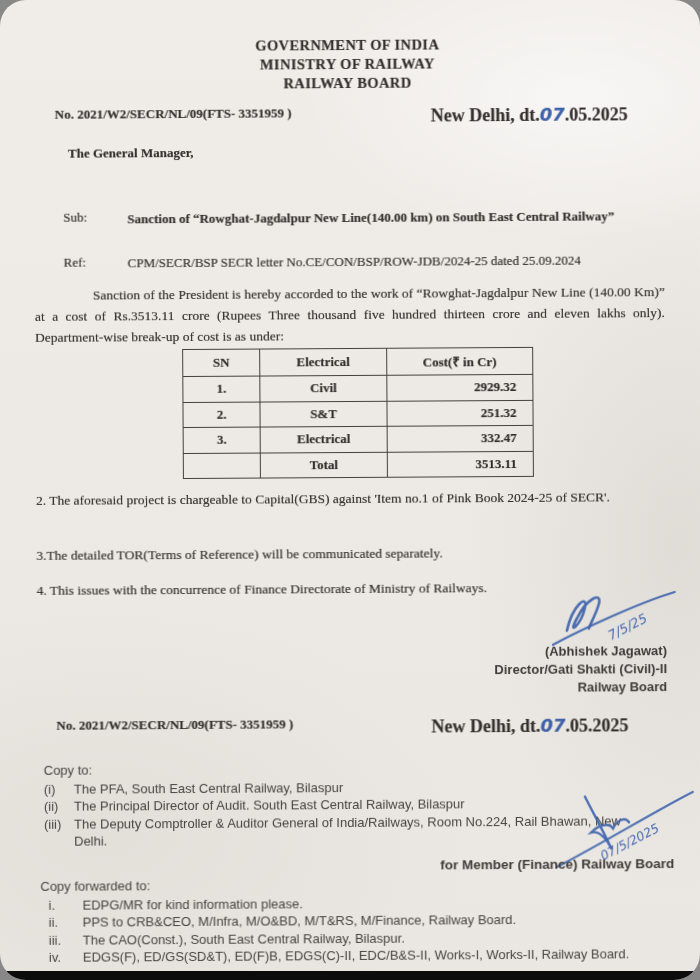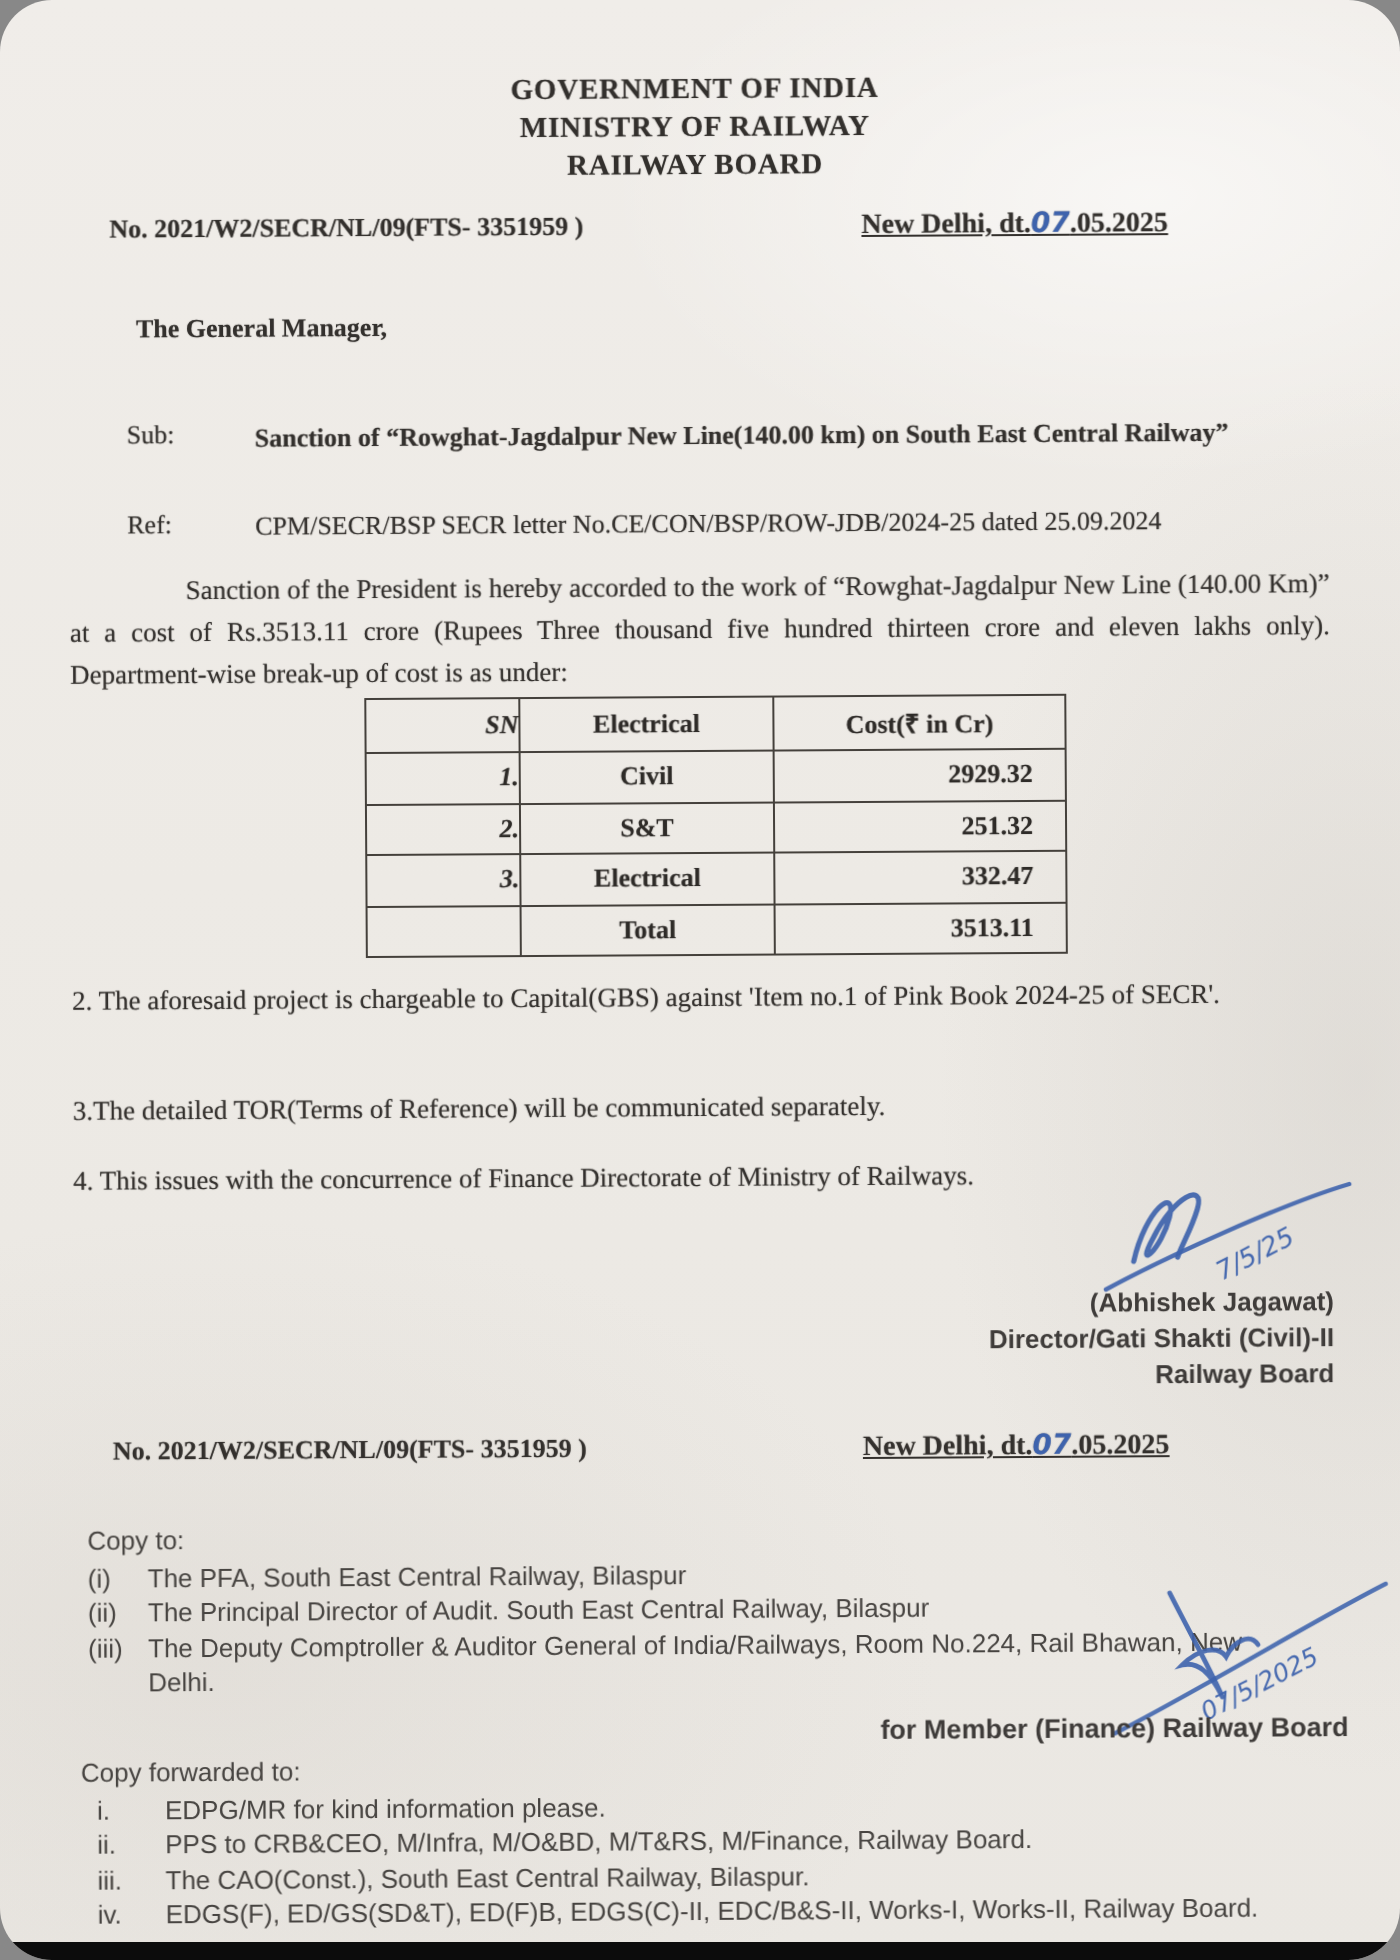--- a/index.html
+++ b/index.html
@@ -18,40 +18,40 @@
   .abs{position:absolute;}
   .b{font-weight:bold;}
   .sans{font-family:"Liberation Sans", sans-serif;}
   .ink{text-shadow:0 0 0.6px rgba(40,36,34,0.45);}
   .blue{color:#3e63ad;}
   .hand{font-family:"DejaVu Sans", sans-serif;font-style:italic;font-weight:bold;}
 
   .letterhead{left:0;right:0;top:36px;text-align:center;font-size:14.5px;font-weight:bold;
     letter-spacing:0.4px;line-height:19px;}
   .refrow-num{font-size:13px;font-weight:bold;}
-  .refrow-date{font-size:14px;font-weight:bold;text-decoration:underline;}
-
-  .addressee{left:70px;top:154px;font-size:13px;line-height:18.5px;}
+  .refrow-date{font-size:18px;font-weight:bold;}
+
+  .addressee{left:70px;top:143px;font-size:13px;line-height:18.5px;}
   .subrow{left:65px;top:208px;font-size:13px;}
   .sublabel{position:absolute;left:0;top:0;font-weight:normal;}
   .subtext{position:absolute;left:64px;top:0;width:500px;font-weight:bold;line-height:19px;}
   .reftext{position:absolute;left:64px;top:0;width:560px;line-height:18px;}
 
   .para{font-size:13.5px;line-height:21px;text-align:justify;}
   .para1{left:36px;top:283px;width:630px;text-indent:58px;}
   .para2{left:36px;top:488px;width:636px;}
   .para3{left:36px;top:543px;width:636px;}
   .para4{left:36px;top:578px;width:636px;}
 
   table.cost{position:absolute;left:183px;top:348px;border-collapse:collapse;
     font-size:13px;font-weight:bold;color:#2e2b28;}
   table.cost td,table.cost th{border:1.6px solid #44403b;padding:0;}
   table.cost th{height:26px;}
   table.cost td{height:24.5px;}
-  .c-sn{width:76px;text-align:right;font-style:italic;}
+  .c-sn{width:76px;text-align:center;}
   .c-dep{width:126px;text-align:center;}
   .c-cost{width:129px;text-align:right;padding-right:16px !important;}
   th.c-cost{text-align:center;padding-right:0 !important;}
 
   .sigblock{right:34px;top:644px;text-align:right;font-size:13px;font-weight:bold;
     line-height:18px;color:#3f3c3a;}
   .signoff{right:28px;top:858px;font-size:13.5px;font-weight:bold;color:#3f3c3a;}
 
   .listsec{font-size:13px;line-height:17.5px;color:#474441;}
   .copyto{left:42px;top:760px;width:620px;}

